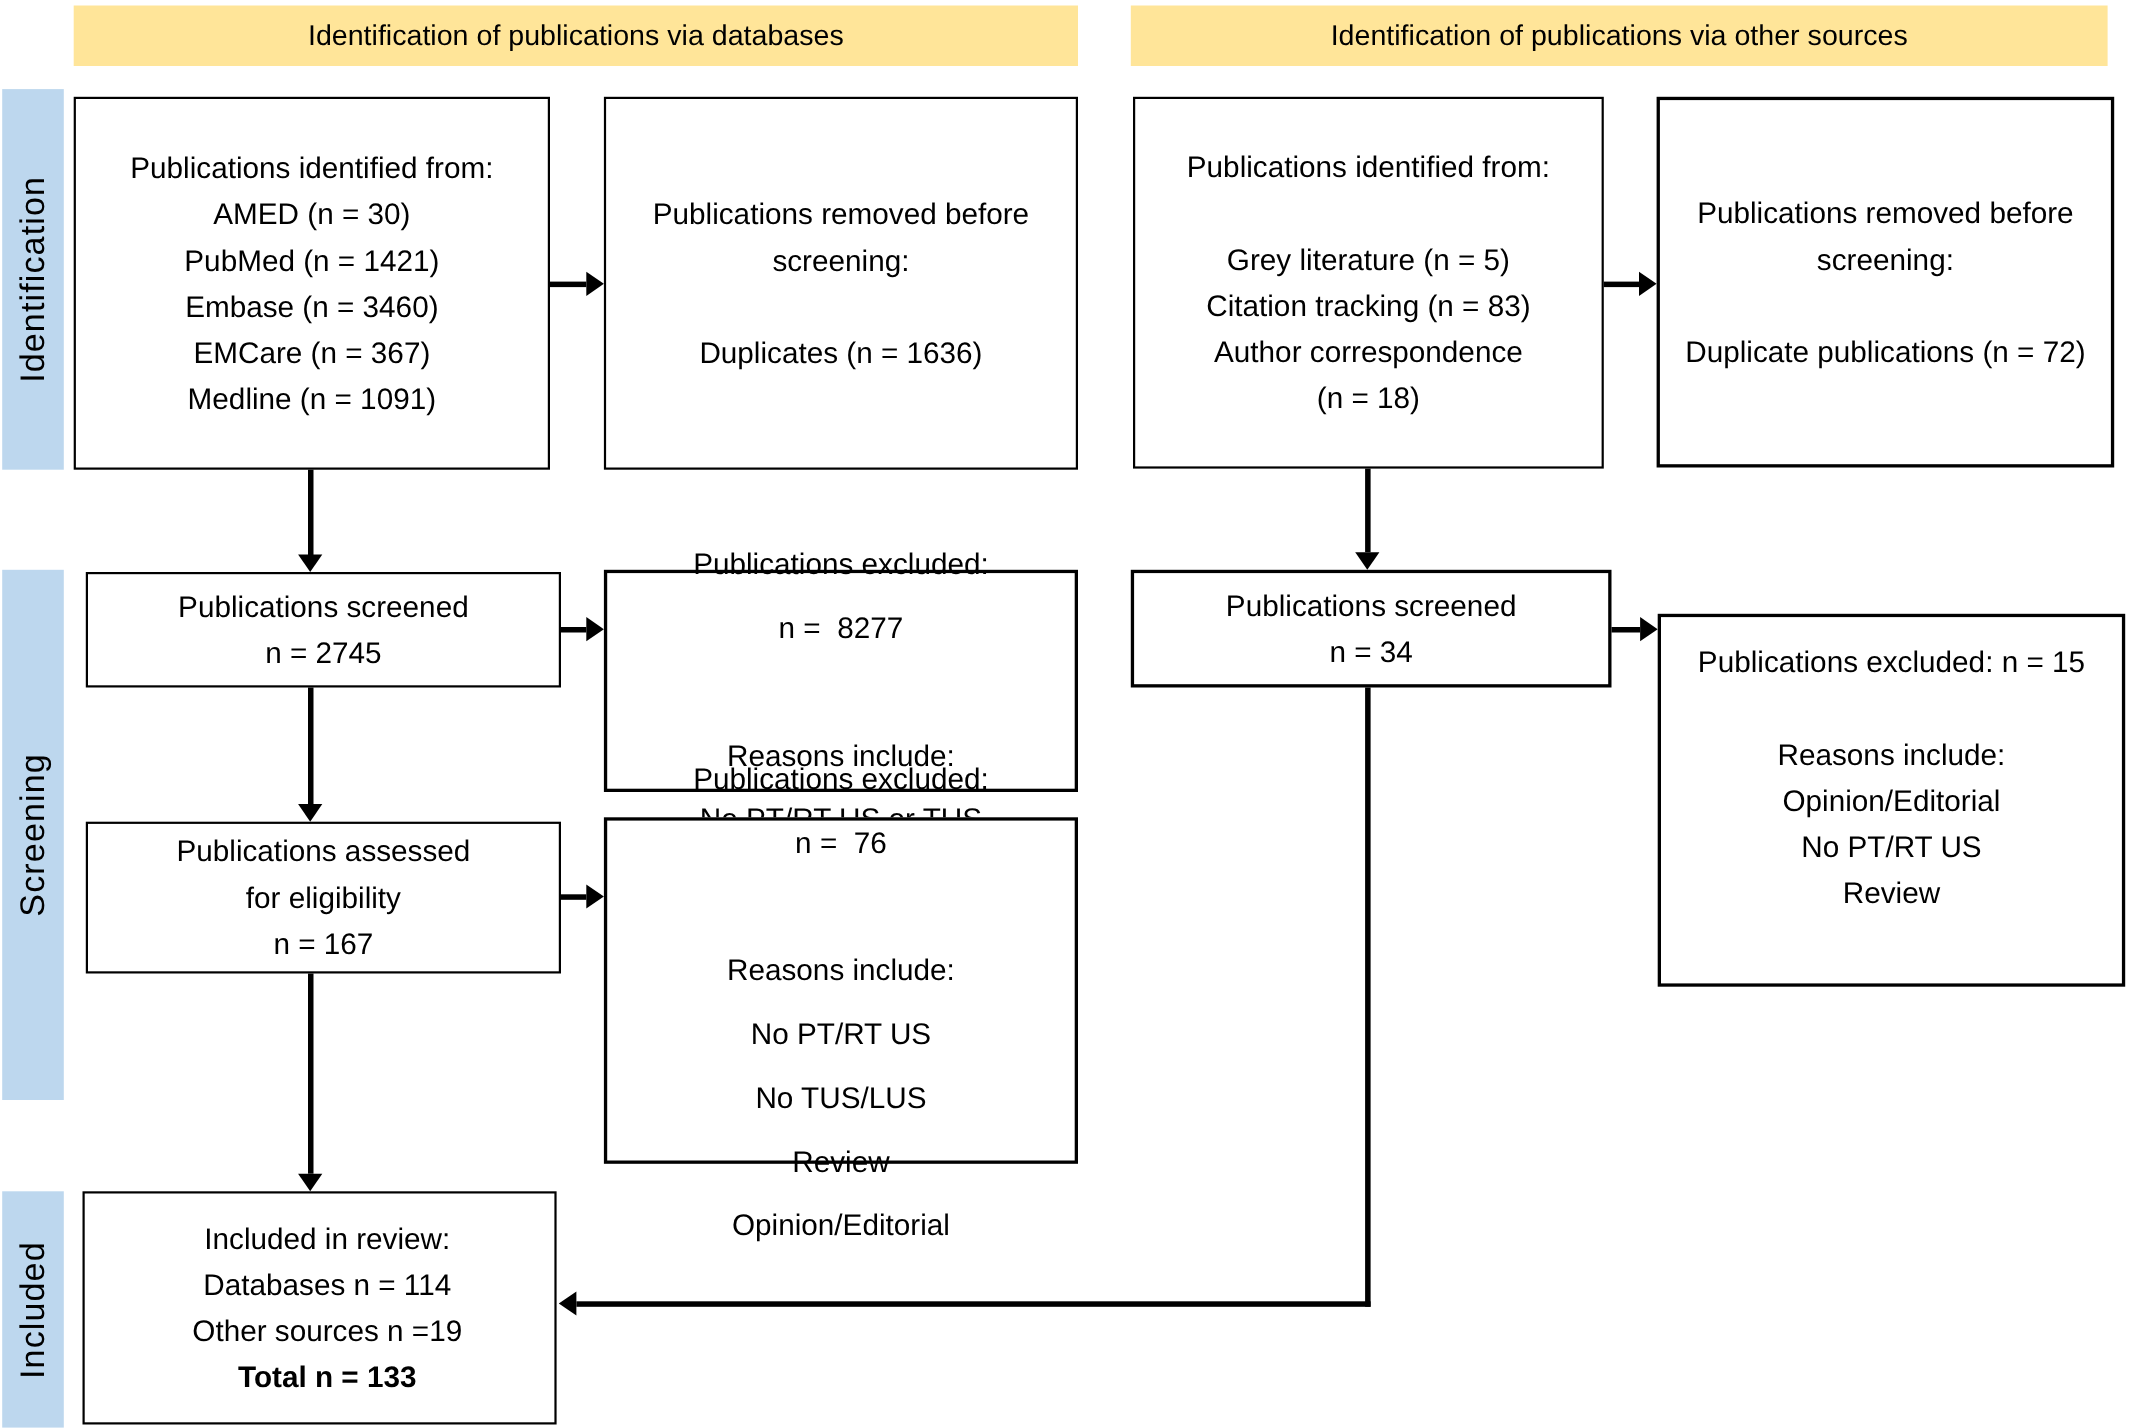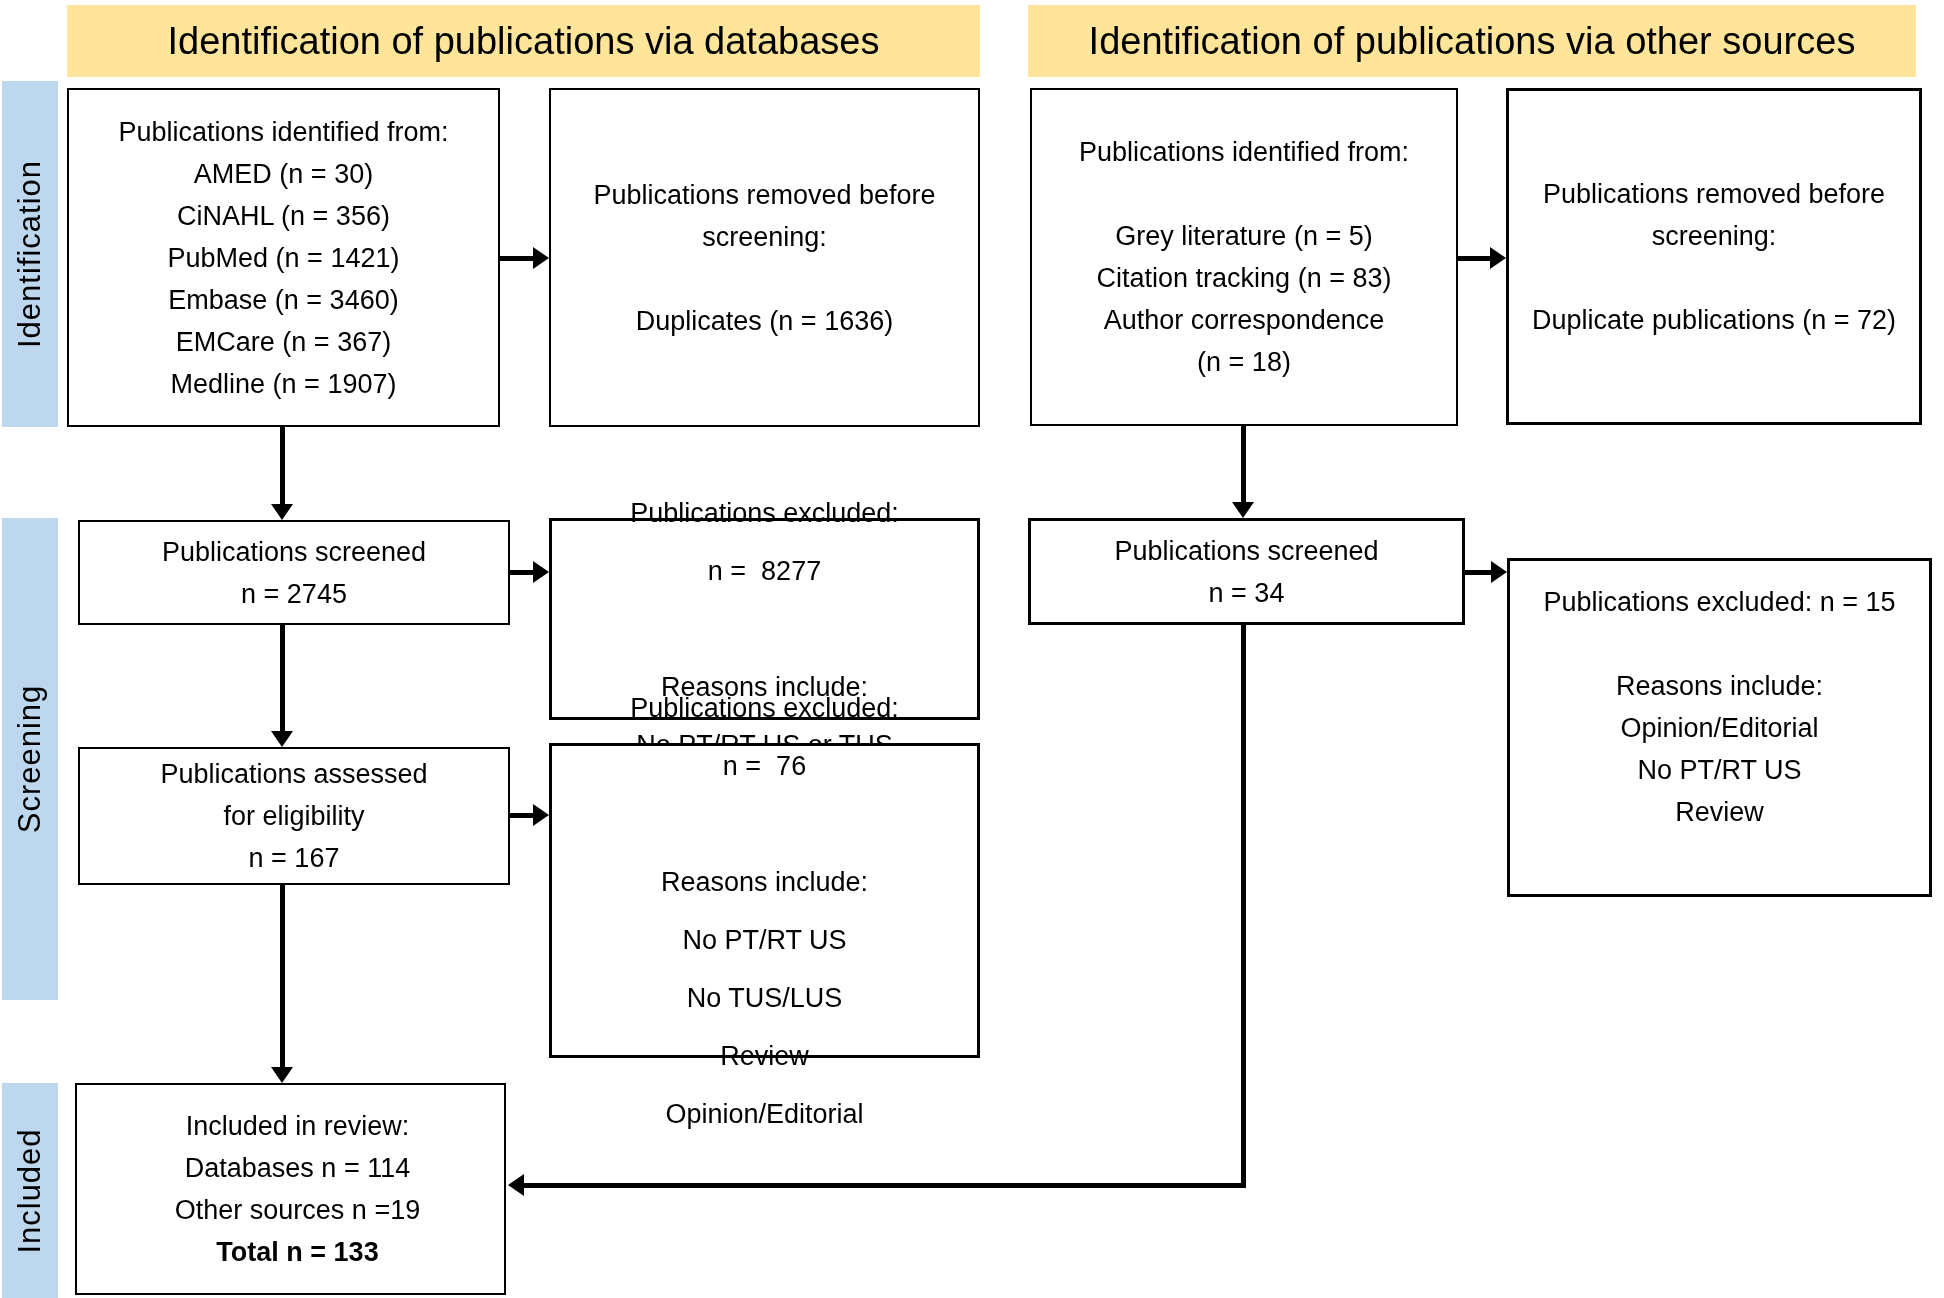--- a/index.html
+++ b/index.html
@@ -1,22 +1,22 @@
 <!DOCTYPE html>
 <html style="--band: #FFE599; --ribbon: #BDD7EE; --ink: #000000;"><head>
 <meta charset="utf-8">
 <style>
   :root { --band:#FFE599; --ribbon:#BDD7EE; --ink:#000000; }
   * { box-sizing: border-box; margin: 0; padding: 0; }
   body { background:#ffffff; font-family:"Liberation Sans", sans-serif; color:var(--ink); }
   .canvas { position:relative; width:1944px; height:1298px; background:#ffffff; overflow:hidden; }
 
-  .band { position:absolute; height:72px; top:5px; background:var(--band);
+  .band { position:absolute; height:55px; top:5px; background:var(--band);
           display:flex; align-items:center; justify-content:center;
-          font-size:38px; }
+          font-size:26px; }
   .band.b1 { left:67px;  width:913px; }
   .band.b2 { left:1028px; width:888px; }
 
   .ribbon { position:absolute; left:2px; width:56px; background:var(--ribbon);
             display:flex; align-items:center; justify-content:center; }
   .ribbon span { transform:rotate(-90deg); white-space:nowrap; font-size:31px; letter-spacing:1px; }
   .ribbon.r-ident { top:81px;  height:346px; }
   .ribbon.r-screen { top:518px; height:482px; }
   .ribbon.r-incl  { top:1083px; height:215px; }
 
@@ -61,25 +61,24 @@
   <div class="ribbon r-screen">
     <span>Screening</span>
   </div>
   <div class="ribbon r-incl">
     <span>Included</span>
   </div>
 
   <div class="box bx-a">
     <div class="tline">Publications identified from:</div>
     <div class="tline">AMED (n = 30)</div>
-    <div class="tline">CiNAHL (n = 356)</div>
     <div class="tline">PubMed (n = 1421)</div>
     <div class="tline">Embase (n = 3460)</div>
     <div class="tline">EMCare (n = 367)</div>
-    <div class="tline">Medline (n = 1907)</div>
+    <div class="tline">Medline (n = 1091)</div>
   </div>
 
   <div class="box bx-b">
     <div class="tline">Publications removed before screening:</div>
     <div class="tline"></div>
     <div class="tline">Duplicates (n = 1636)</div>
   </div>
 
   <div class="box bx-c">
     <div class="tline">Publications screened</div>

